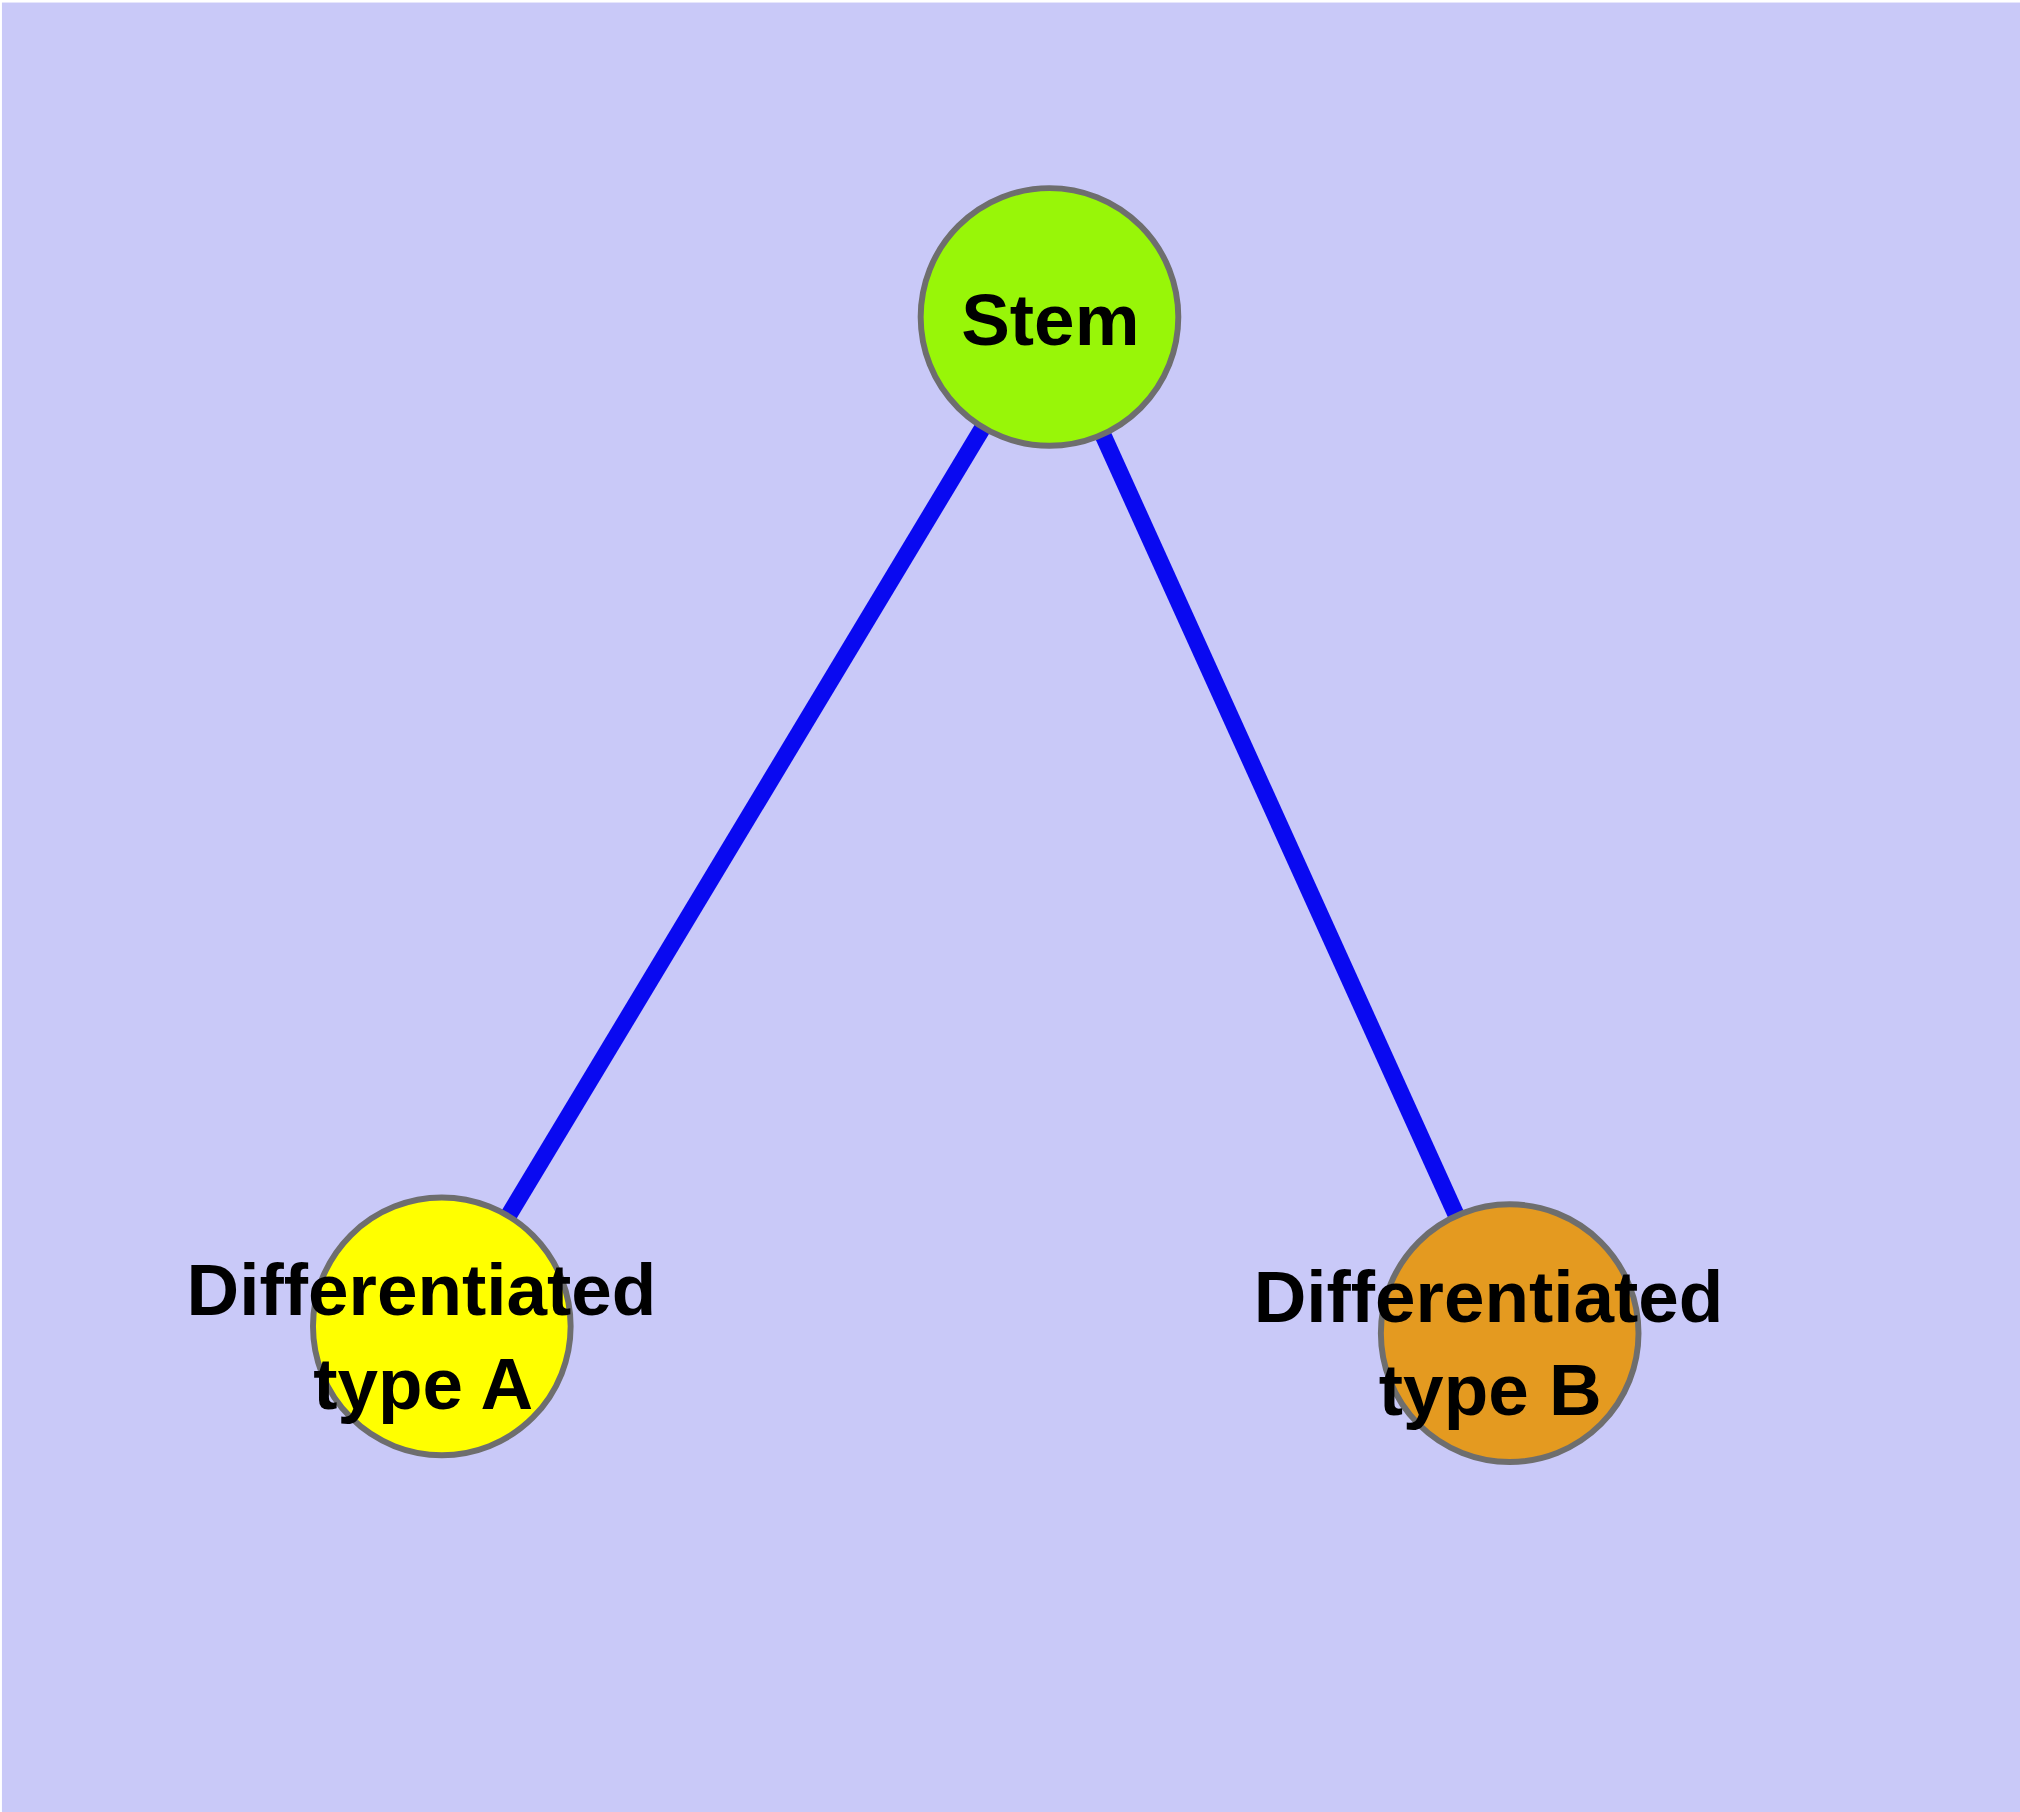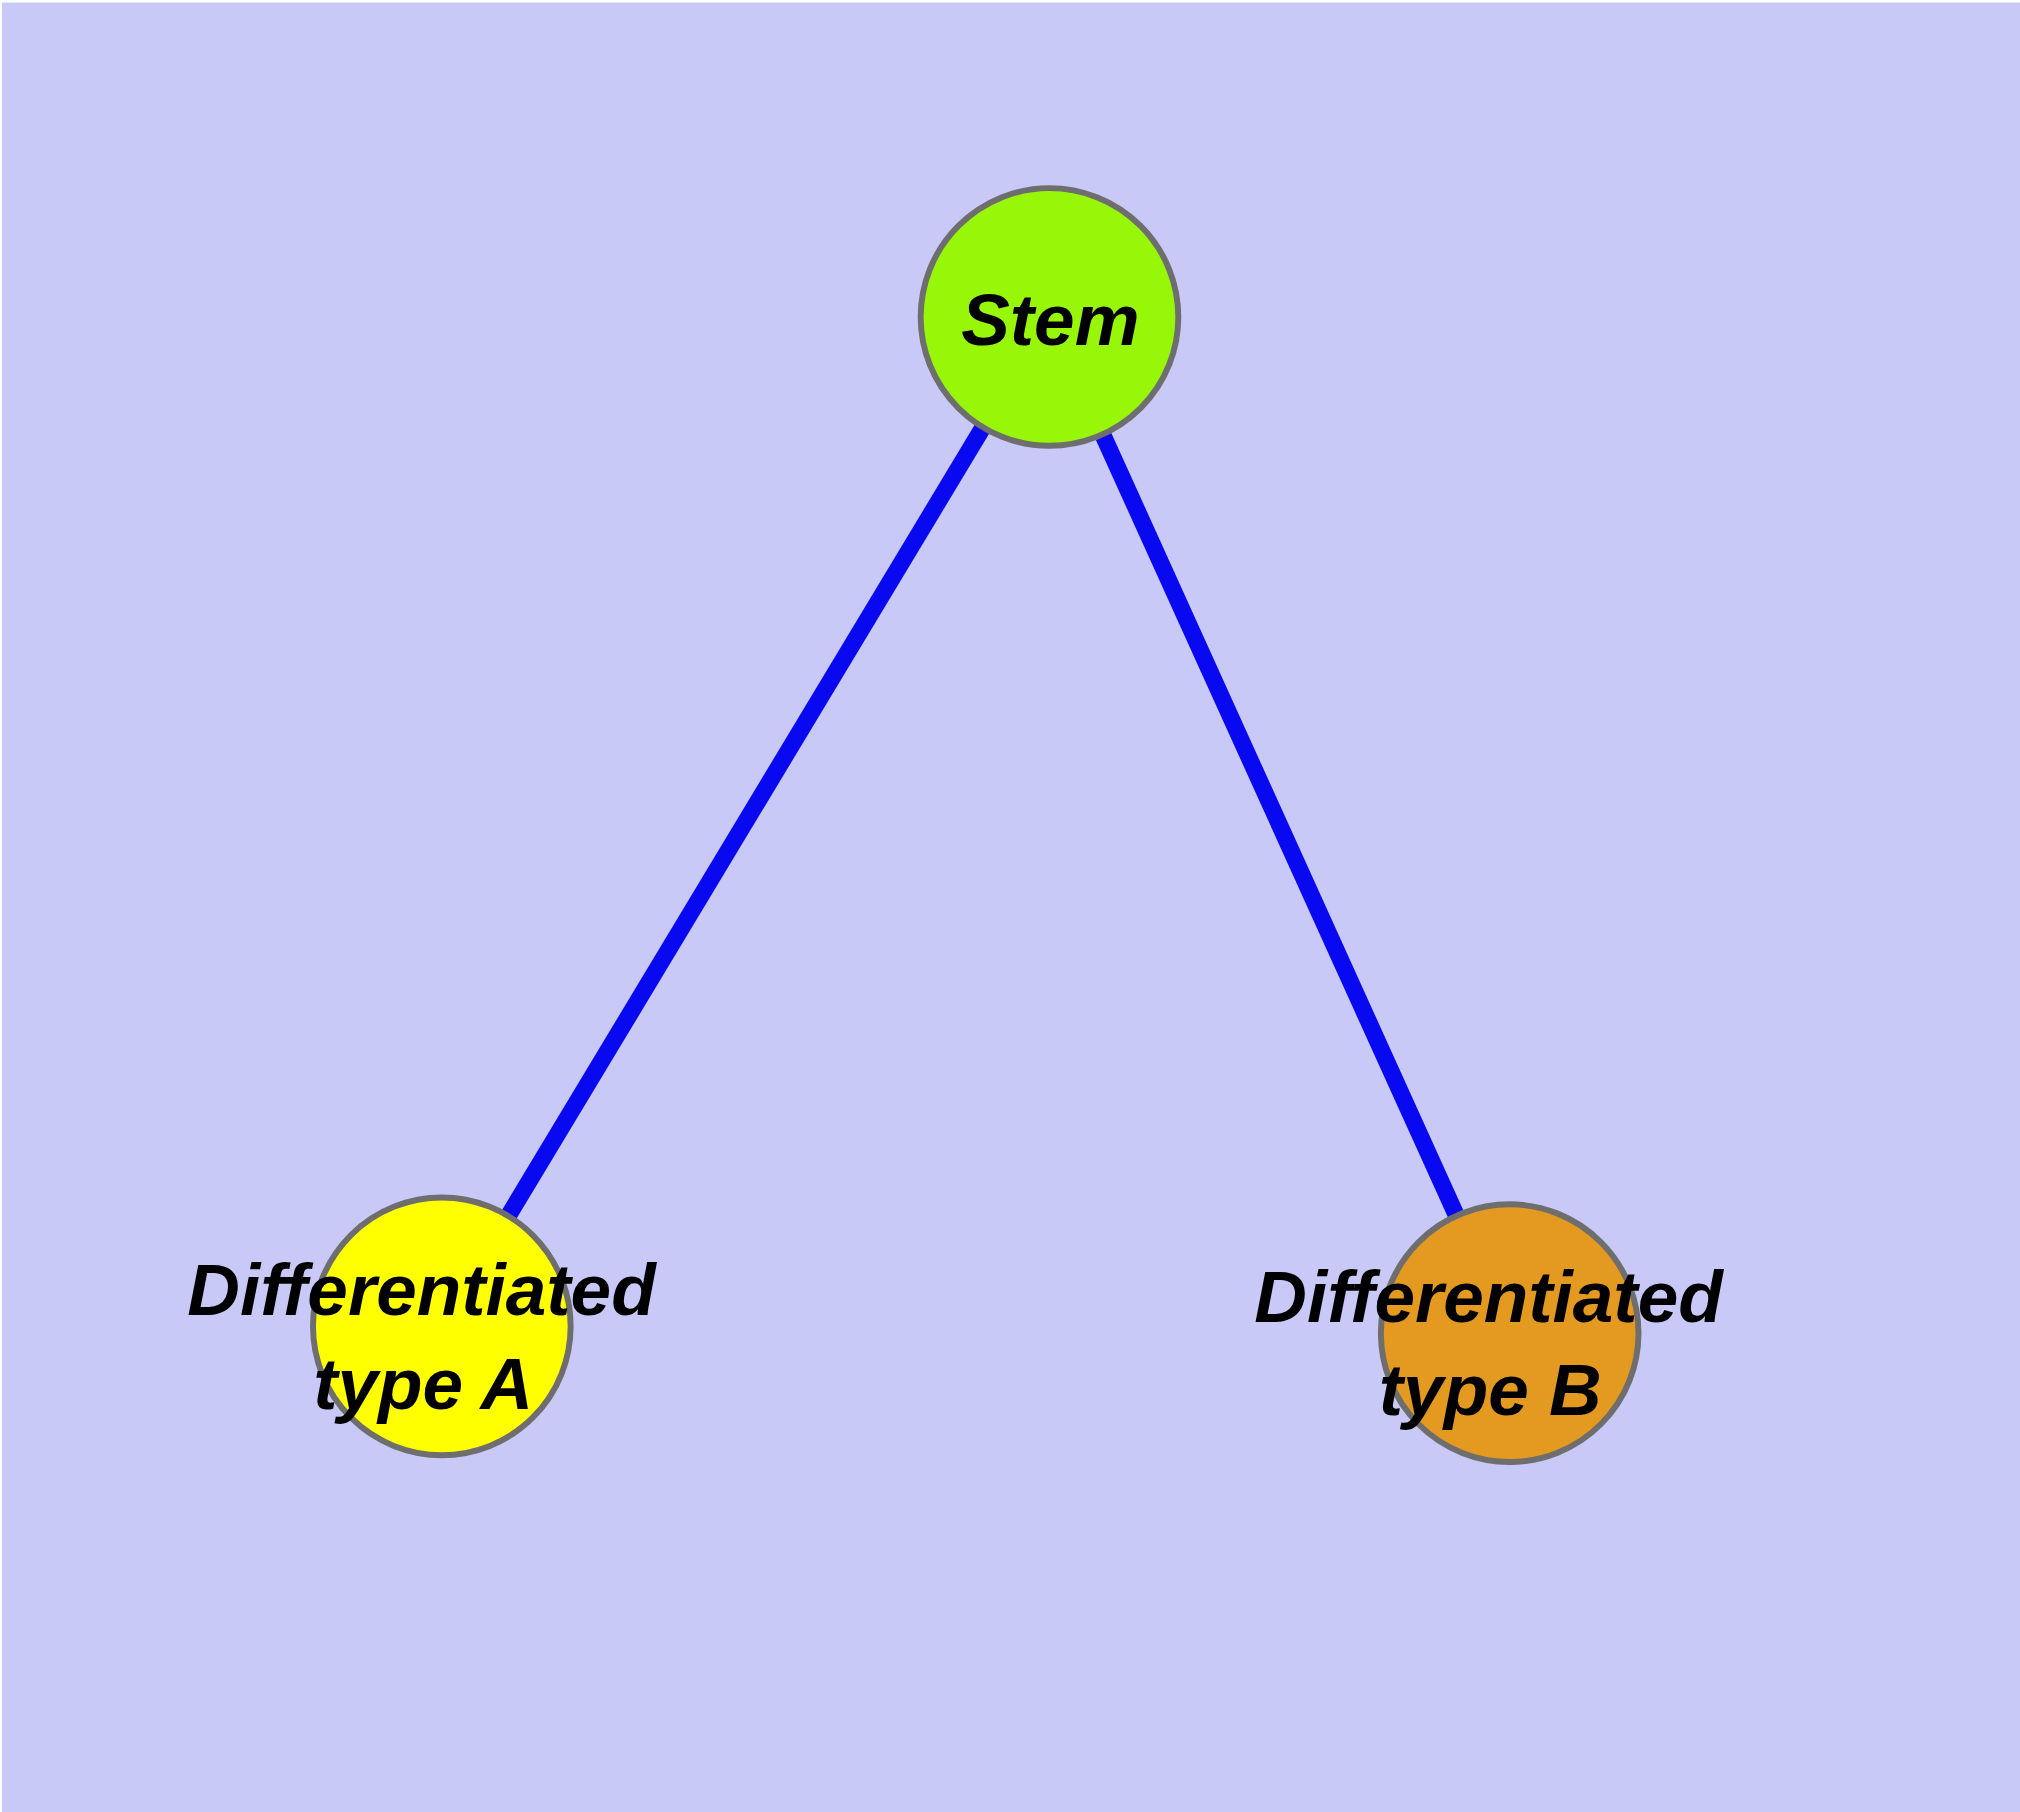--- a/index.html
+++ b/index.html
@@ -7,21 +7,20 @@
     padding: 0;
     background: #ffffff;
     width: 2021px;
     height: 1812px;
     overflow: hidden;
   }
   .stage {
     position: relative;
     width: 1718px;
     height: 1812px;
-    font-style: italic;
   }
   svg {
     display: block;
   }
   .node-circle {
     stroke-width: 7px;
   }
   .edge-line {
     stroke-width: 20px;
     stroke-linecap: butt;

